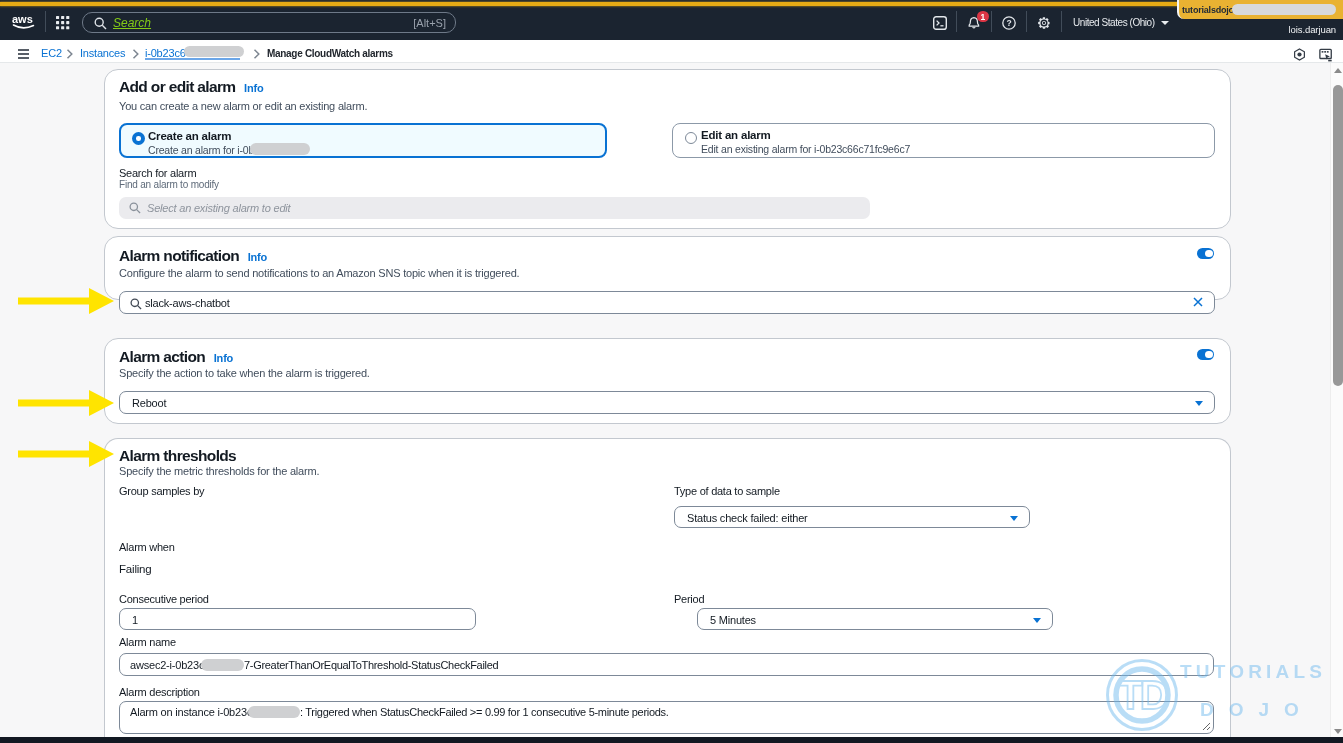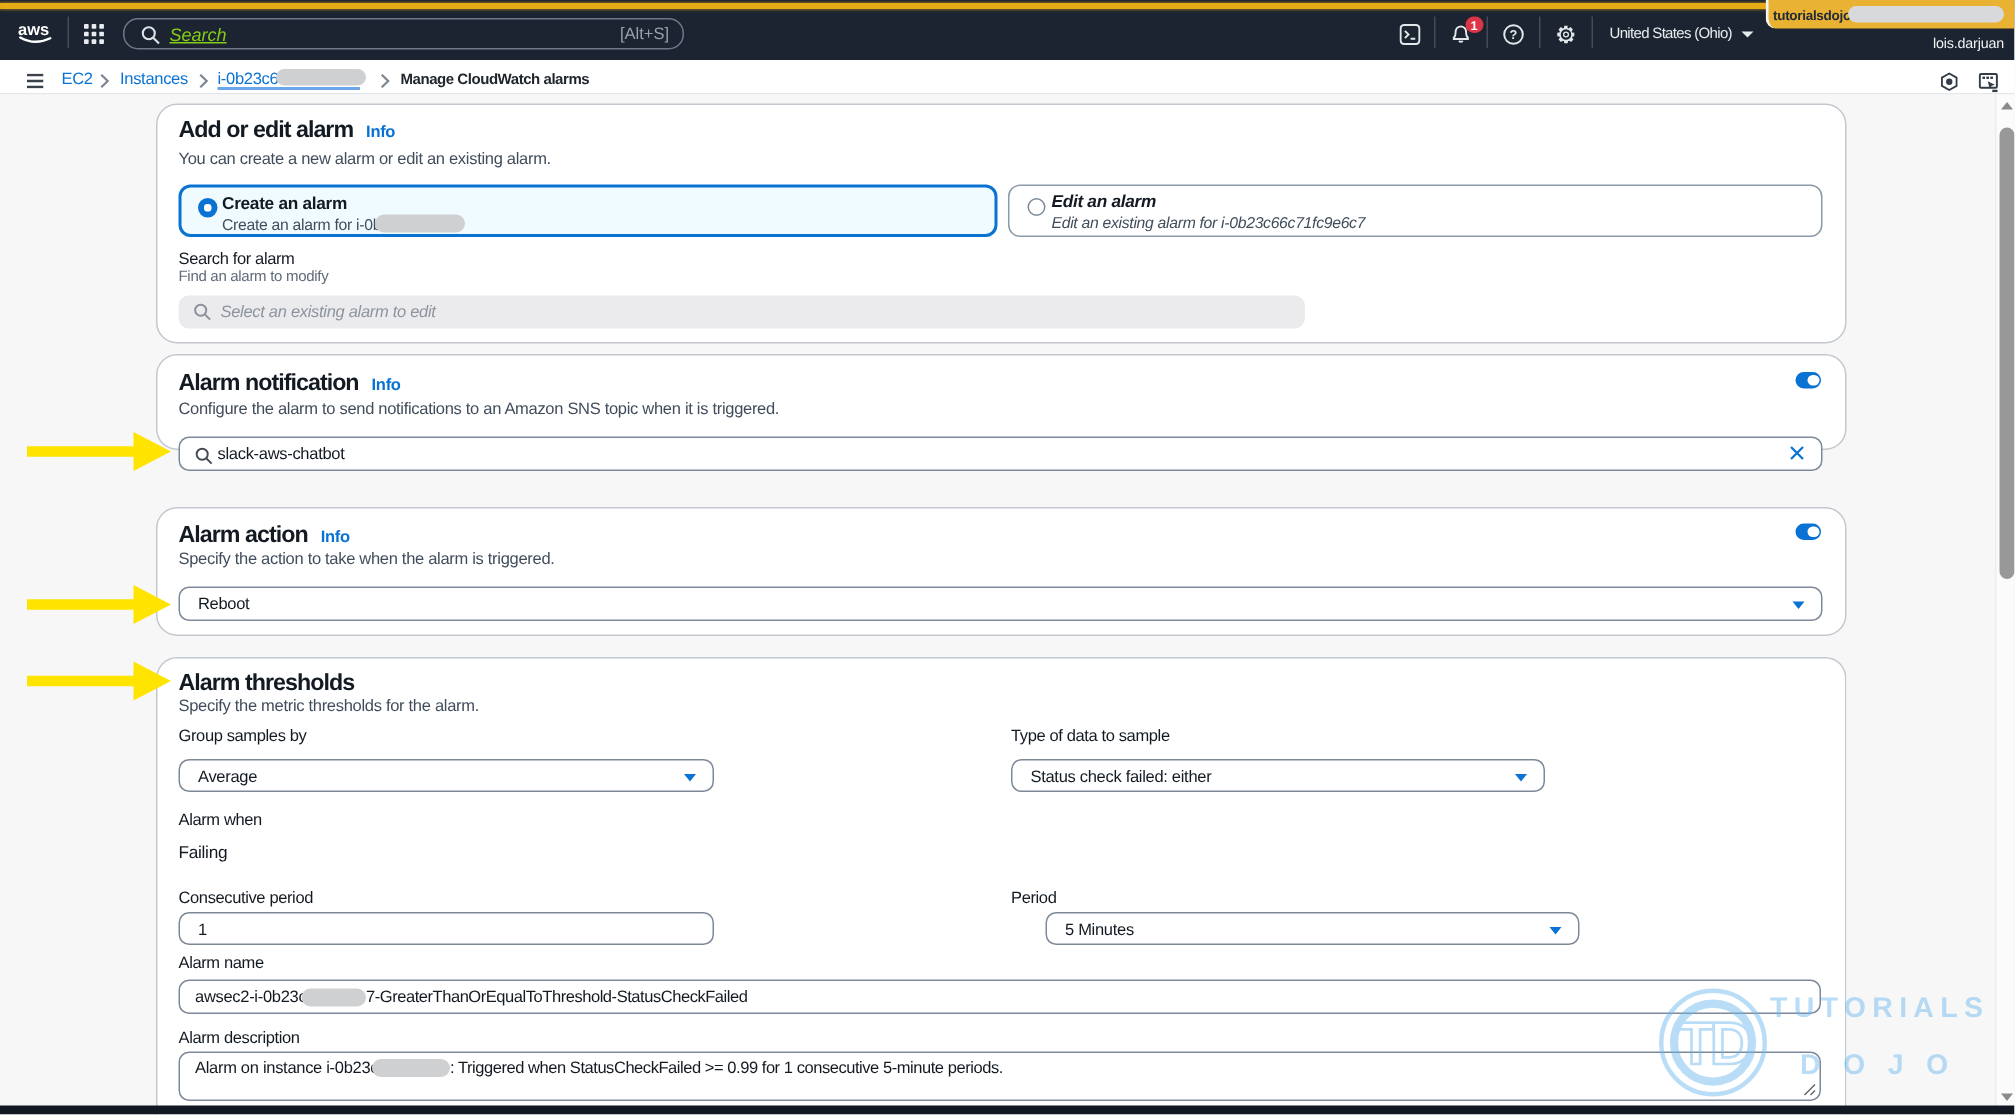--- a/index.html
+++ b/index.html
@@ -153,28 +153,28 @@
     <rect x="10.5" y="13.5" width="4" height="1.8" fill="#343c46"></rect>
   </svg>
 </div>
 
 <div id="content"></div>
 
 <div class="panel" style="top:69px;height:160px;">
   <div class="h2" style="top:8px">Add or edit alarm <span class="info" style="margin-left:5px">Info</span></div>
   <div class="sub" style="top:29.5px">You can create a new alarm or edit an existing alarm.</div>
 
-  <div class="abs" style="left:14px;top:53px;width:546px;height:35px;border:2px solid #0972d3;border-radius:8px;background:#f0fbff;">
+  <div class="abs" style="left:14px;top:53px;width:488px;height:35px;border:2px solid #0972d3;border-radius:8px;background:#f0fbff;">
     <div class="abs" style="left:11px;top:7px;width:13px;height:13px;border-radius:50%;background:#0972d3;"></div>
     <div class="abs" style="left:15.25px;top:11.25px;width:4.5px;height:4.5px;border-radius:50%;background:#fff;"></div>
     <div class="abs" style="left:27px;top:5px;font-size:11.5px;font-weight:bold;color:#131a22;letter-spacing:-0.2px;">Create an alarm</div>
     <div class="abs" style="left:27px;top:19px;font-size:10.5px;color:#414d5c;letter-spacing:-0.2px;">Create an alarm for i-0b23</div>
     <div class="blur" style="left:129px;top:18px;width:60px;height:12px;"></div>
   </div>
-  <div class="abs" style="left:567px;top:53px;width:543px;height:35px;border:1px solid #8c99a8;border-radius:8px;background:#fff;font-style:italic;">
+  <div class="abs" style="left:567px;top:53px;width:543px;height:35px;border:1px solid #8c99a8;border-radius:8px;background:#fff;">
     <div class="abs" style="left:12px;top:8px;width:12px;height:12px;border-radius:50%;border:1px solid #7d8998;background:#fff;"></div>
     <div class="abs" style="left:28px;top:5px;font-size:11.5px;font-weight:bold;color:#131a22;letter-spacing:-0.2px;">Edit an alarm</div>
     <div class="abs" style="left:28px;top:19px;font-size:10.5px;color:#414d5c;letter-spacing:-0.2px;">Edit an existing alarm for i-0b23c66c71fc9e6c7</div>
   </div>
 
   <div class="lbl" style="left:14px;top:97px;">Search for alarm</div>
   <div class="minor" style="left:14px;top:109px;">Find an alarm to modify</div>
   <div class="abs" style="left:14px;top:127px;width:751px;height:21.5px;background:#ebebee;border-radius:7px;">
     <svg class="abs" style="left:10px;top:5px" width="12" height="12" viewBox="0 0 13 13">
         <circle cx="5.2" cy="5.2" r="4" stroke="#8a919b" stroke-width="1.4" fill="none"></circle>
@@ -212,24 +212,20 @@
     <span class="abs" style="left:12px;top:5px;">Reboot</span>
     <div class="caret" style="right:11px;top:9px;"></div>
   </div>
 </div>
 
 <div class="panel" style="top:438px;height:306px;border-bottom:none;border-bottom-left-radius:0;border-bottom-right-radius:0;">
   <div class="h2" style="top:8px">Alarm thresholds</div>
   <div class="sub" style="top:26px">Specify the metric thresholds for the alarm.</div>
 
   <div class="lbl" style="left:14px;top:46px;">Group samples by</div>
-  <div class="ctl" style="left:14px;top:67px;width:357px;height:22px;">
-    <span class="abs" style="left:12px;top:4.5px;">Average</span>
-    <div class="caret" style="right:11px;top:8.5px;"></div>
-  </div>
   <div class="lbl" style="left:569px;top:46px;">Type of data to sample</div>
   <div class="ctl" style="left:569px;top:67px;width:356px;height:22px;">
     <span class="abs" style="left:12px;top:4.5px;">Status check failed: either</span>
     <div class="caret" style="right:11px;top:8.5px;"></div>
   </div>
 
   <div class="lbl" style="left:14px;top:102px;">Alarm when</div>
   <div class="abs" style="left:14px;top:124px;font-size:11.5px;color:#131a22;letter-spacing:-0.2px;">Failing</div>
 
   <div class="lbl" style="left:14px;top:154px;">Consecutive period</div>

